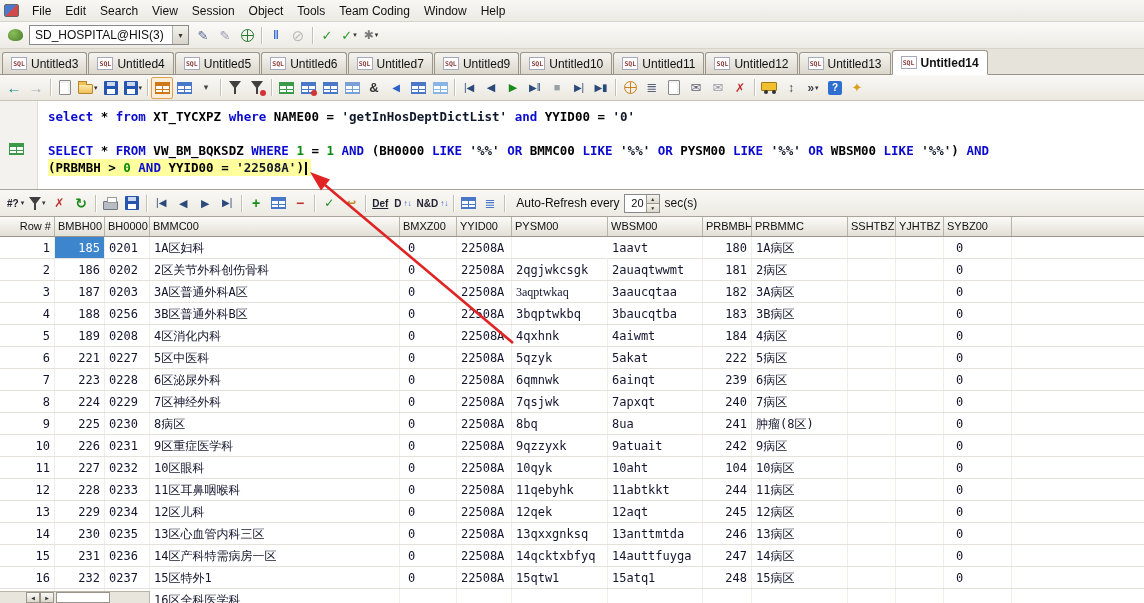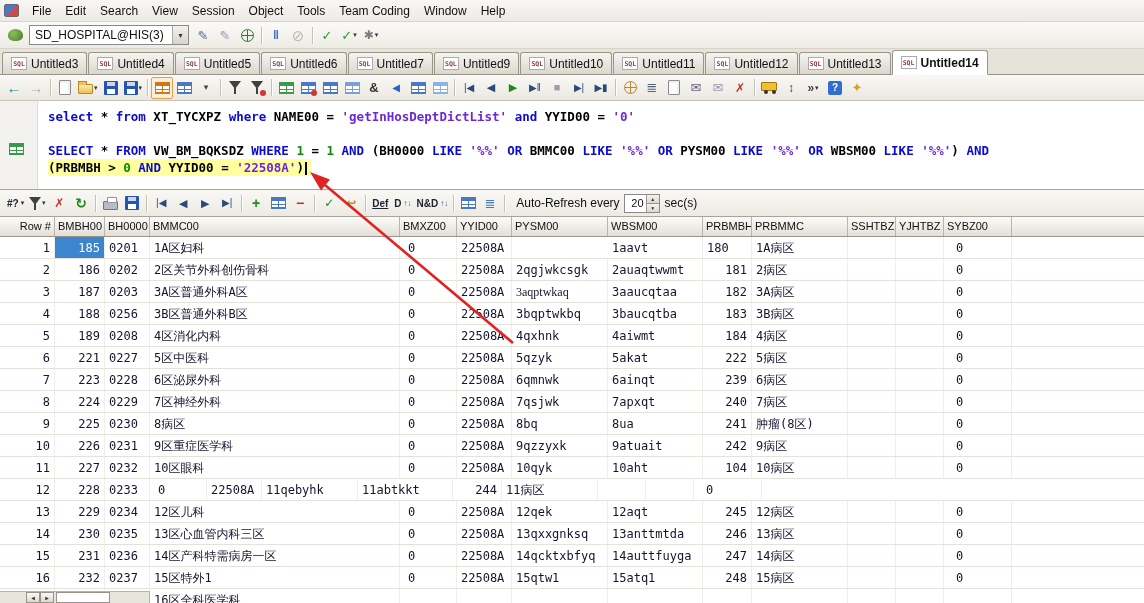--- a/index.html
+++ b/index.html
@@ -54,21 +54,21 @@
   .k-truck::after{content:'';position:absolute;left:2px;bottom:-4px;width:4px;height:4px;background:#333;border-radius:50%;box-shadow:8px 0 0 #333}
   .k-toad{width:15px;height:12px;background:radial-gradient(circle at 35% 35%,#8ac05a,#4a7a2a);border-radius:50% 50% 40% 40%;display:inline-block}
   .k-boxq{width:14px;height:14px;background:#2f6fd0;color:#fff;font-size:10px;font-weight:bold;display:inline-flex;align-items:center;justify-content:center;border-radius:2px}
 
   
   .editor{height:89px;background:#fff;border-bottom:1px solid #a8a49c;display:flex}
   .gutter{width:38px;background:#f3f2ee;border-right:1px solid #dedbd2;position:relative}
   .gutter-ico{position:absolute;top:42px;left:9px;color:#3a9a4a}
   .code{flex:1;padding:7px 0 0 10px;font-family:"DejaVu Sans Mono","Liberation Mono",monospace;font-size:12.5px;font-weight:bold;line-height:17px;white-space:pre;overflow:hidden}
   .codeline{height:17px}
-  .kw{color:#0a0ad0}.id{color:#000}.st{color:#6d28d9}.nu{color:#0a8a0a}.pl{color:#000}
+  .kw{color:#0a0ad0}.id{color:#000}.st{color:#0f172a}.nu{color:#0a8a0a}.pl{color:#000}
   .hlwrap{background:#ffff9e;display:inline-block;padding-right:4px}
   .caret{display:inline-block;width:2px;height:13px;background:#000;vertical-align:text-bottom;margin-left:1px}
 
   
   .ar-label{font-size:12px;margin:0 4px 0 8px;white-space:nowrap}
   .spin{display:inline-flex;width:36px;height:19px;background:#fff;border:1px solid #8a8a8a}
   .spin .val{flex:1;font-size:11px;text-align:right;padding:2px 2px 0 0}
   .spin .btns{width:13px;display:flex;flex-direction:column}
   .sb{flex:1;font-size:5px;display:flex;align-items:center;justify-content:center;background:linear-gradient(#f6f4ee,#dcd8cc);border-left:1px solid #9a968c;color:#333}
   .sb:first-child{border-bottom:1px solid #9a968c}
@@ -434,21 +434,21 @@
     <div id="grid-body">
         <div class="gr">
           <span class="gc" style="width: 55px; text-align: right;">1</span>
           <span class="gc sel" style="width: 50px; text-align: right;">185</span>
           <span class="gc" style="width: 45px;">0201</span>
           <span class="gc" style="width: 250px;">1A区妇科</span>
           <span class="gc" style="width: 57px; padding-left: 8px;">0</span>
           <span class="gc" style="width: 55px;">22508A</span>
           <span class="gc" style="width: 96px; margin-top: 21px;">1aqfk</span>
           <span class="gc" style="width: 95px;">1aavt</span>
-          <span class="gc" style="width: 49px; text-align: left;">180</span>
+          <span class="gc" style="width: 49px; text-align: right;">180</span>
           <span class="gc" style="width: 96px;">1A病区</span>
           <span class="gc" style="width: 48px;"></span>
           <span class="gc" style="width: 48px;"></span>
           <span class="gc" style="width: 68px; padding-left: 12px;">0</span>
         </div>
         <div class="gr">
           <span class="gc" style="width: 55px; text-align: right;">2</span>
           <span class="gc" style="width: 50px; text-align: right;">186</span>
           <span class="gc" style="width: 45px;">0202</span>
           <span class="gc" style="width: 250px;">2区关节外科创伤骨科</span>
@@ -594,20 +594,21 @@
           <span class="gc" style="width: 49px; text-align: right;">104</span>
           <span class="gc" style="width: 96px;">10病区</span>
           <span class="gc" style="width: 48px;"></span>
           <span class="gc" style="width: 48px;"></span>
           <span class="gc" style="width: 68px; padding-left: 12px;">0</span>
         </div>
         <div class="gr">
           <span class="gc" style="width: 55px; text-align: right;">12</span>
           <span class="gc" style="width: 50px; text-align: right;">228</span>
           <span class="gc" style="width: 45px;">0233</span>
+          <span class="gc" style="width: 250px;">11区耳鼻咽喉科</span>
           <span class="gc" style="width: 57px; padding-left: 8px;">0</span>
           <span class="gc" style="width: 55px;">22508A</span>
           <span class="gc" style="width: 96px;">11qebyhk</span>
           <span class="gc" style="width: 95px;">11abtkkt</span>
           <span class="gc" style="width: 49px; text-align: right;">244</span>
           <span class="gc" style="width: 96px;">11病区</span>
           <span class="gc" style="width: 48px;"></span>
           <span class="gc" style="width: 48px;"></span>
           <span class="gc" style="width: 68px; padding-left: 12px;">0</span>
         </div>

